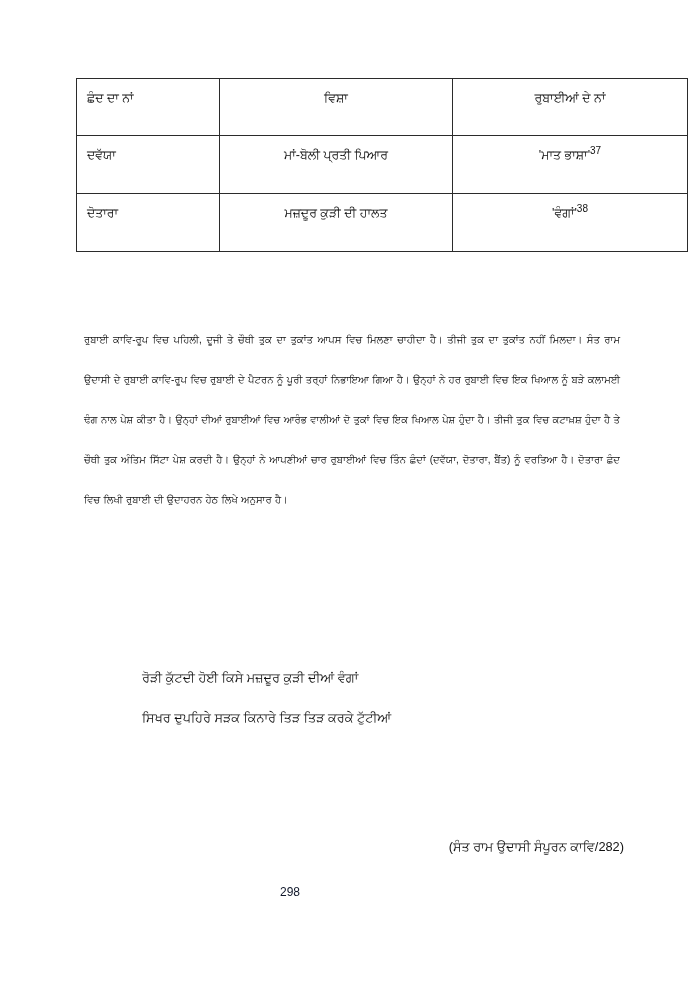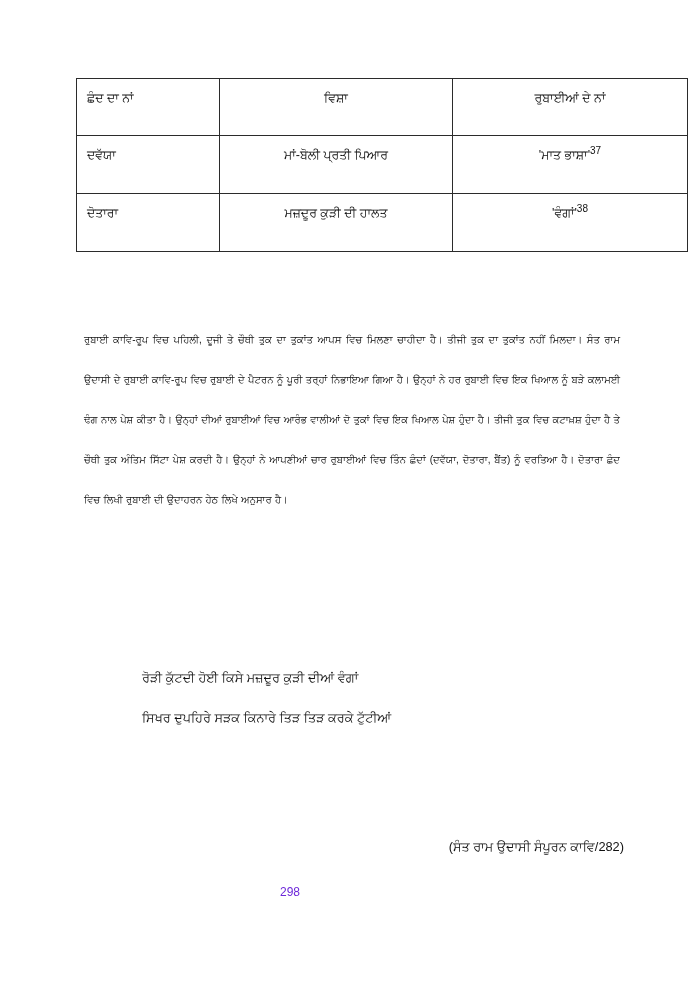--- a/index.html
+++ b/index.html
@@ -101,21 +101,21 @@
   }
 
   
   .page-number {
     position: absolute;
     left: 0;
     top: 885px;
     width: 580px;
     text-align: center;
     font-size: 12px;
-    color: #6d28d9;
+    color: #0f172a;
   }
 </style>
 </head>
 <body>
 
 <div class="page">
 
   <table class="chhand-table">
     <tbody>
       <tr class="r-head">

